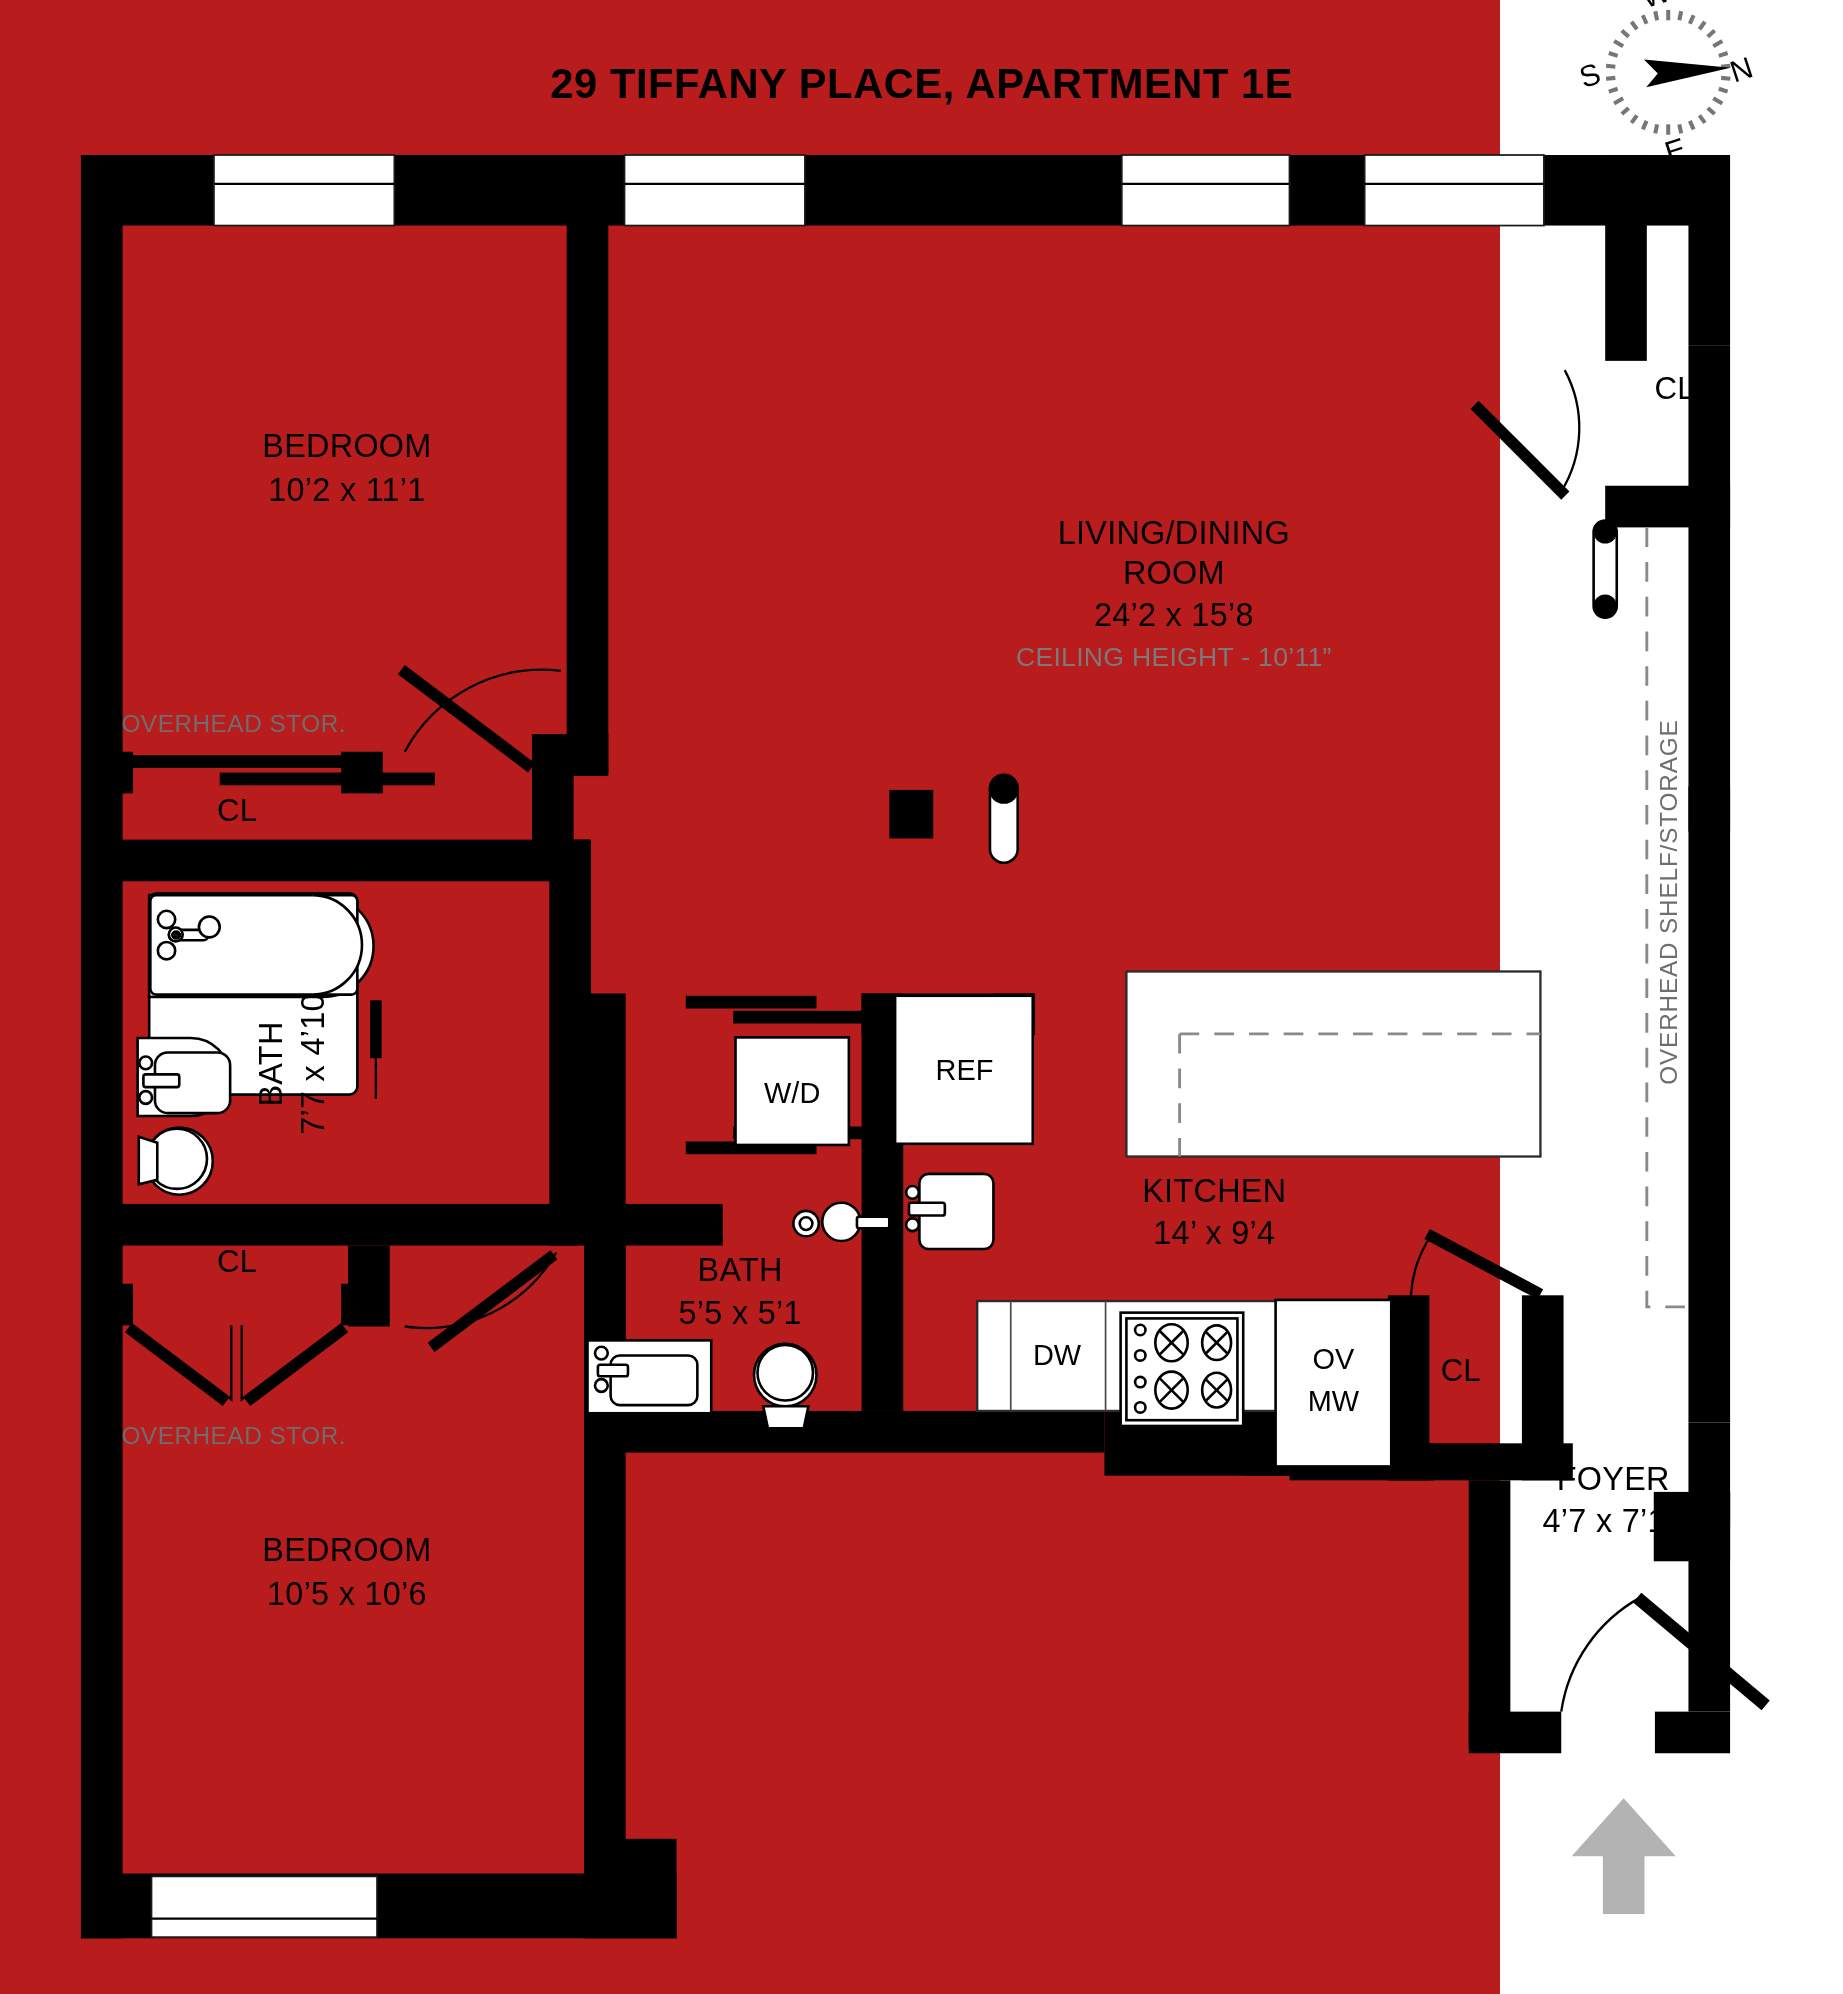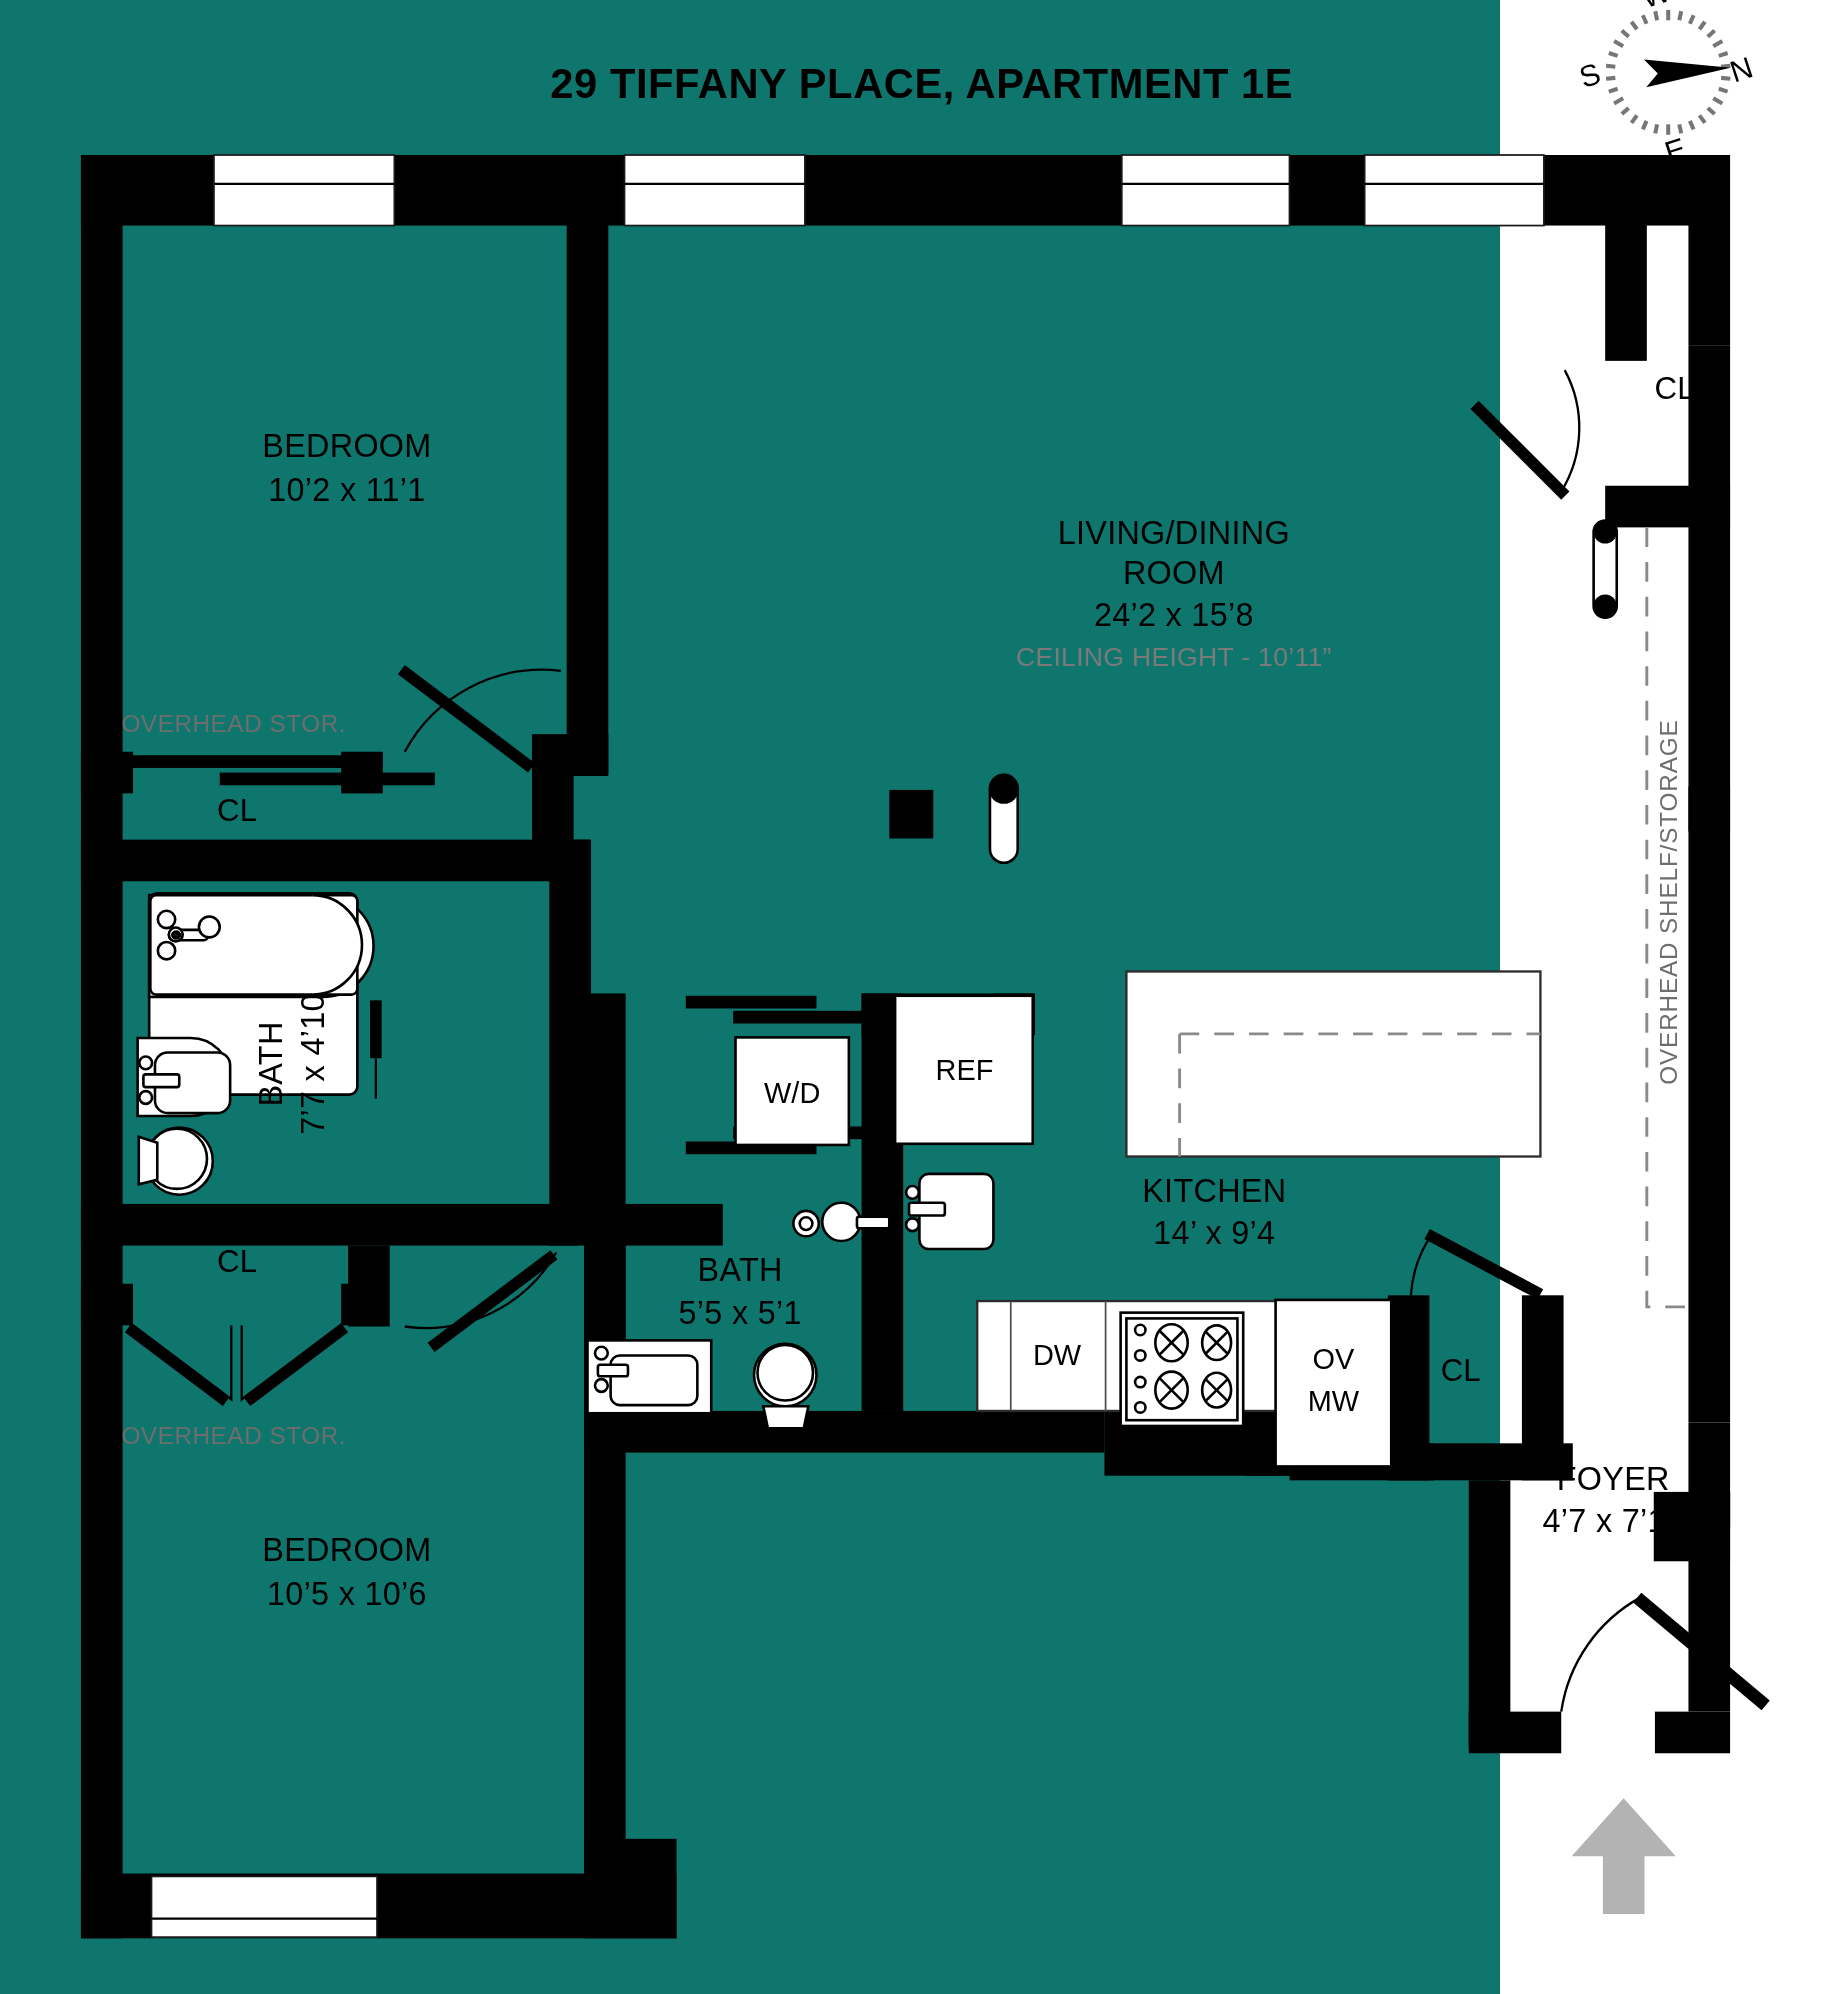--- a/index.html
+++ b/index.html
@@ -10,21 +10,21 @@
   body {
     width: 1844px;
     height: 1995px;
     font-family: "Liberation Sans", sans-serif;
     overflow: hidden;
   }
   #plan-root {
     position: relative;
     width: 1500px;
     height: 1995px;
-    background: #0f766e;
+    background: #b91c1c;
   }
   svg.plan-svg {
     position: absolute;
     top: 0;
     left: 0;
     width: 1844px;
     height: 1995px;
     display: block;
   }
   .title-text {

